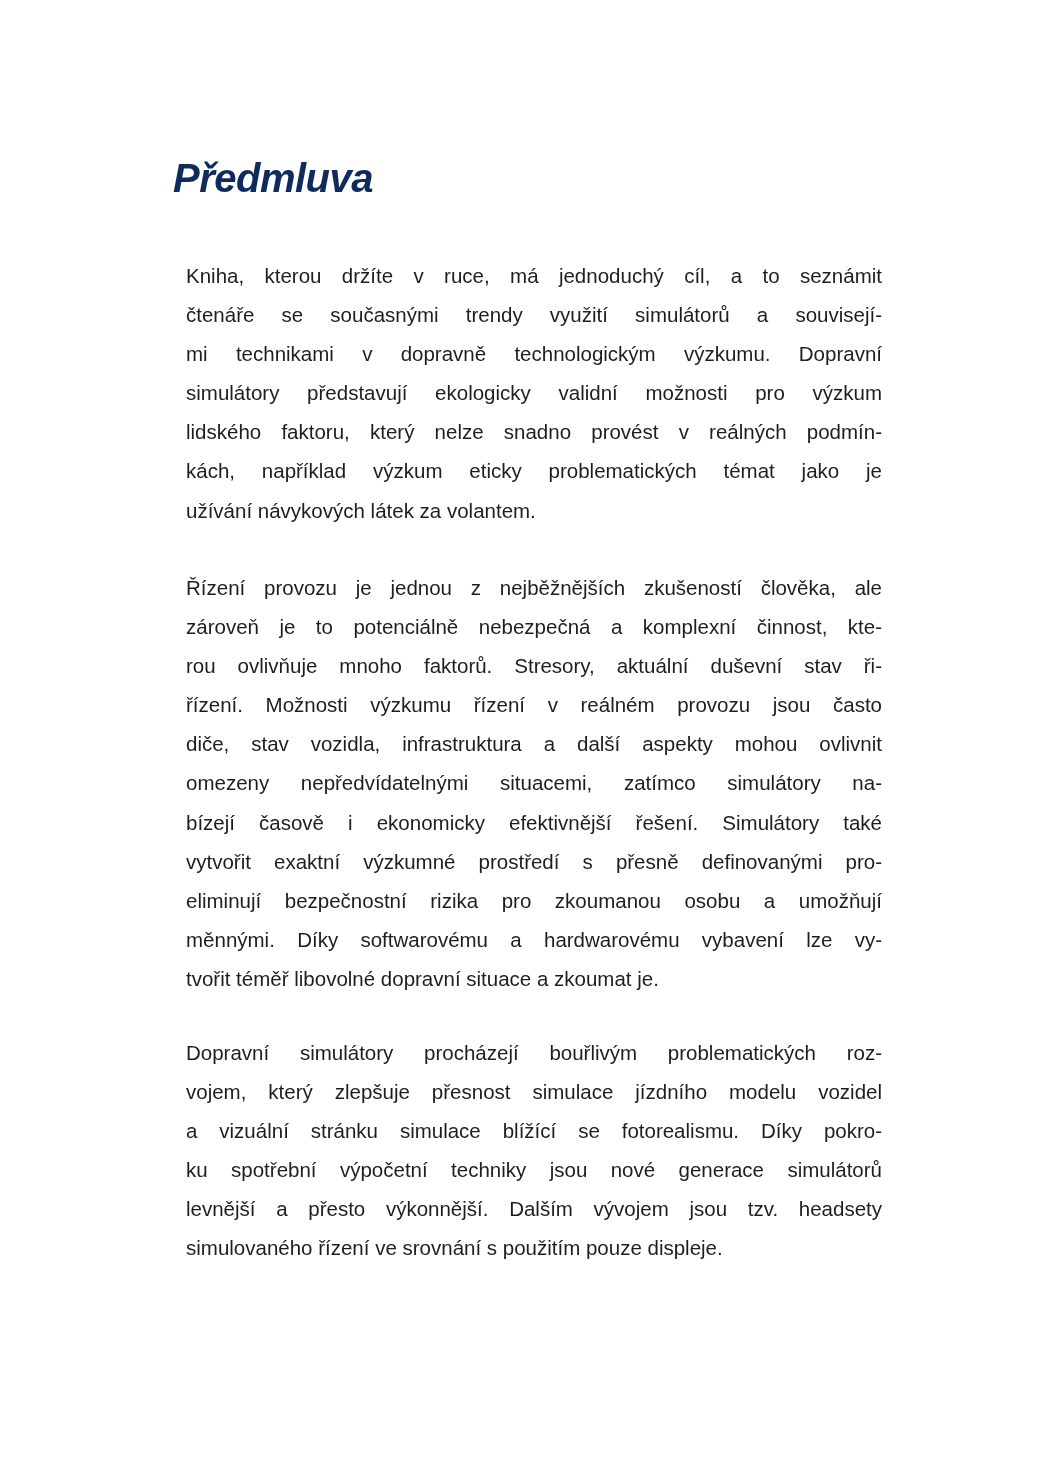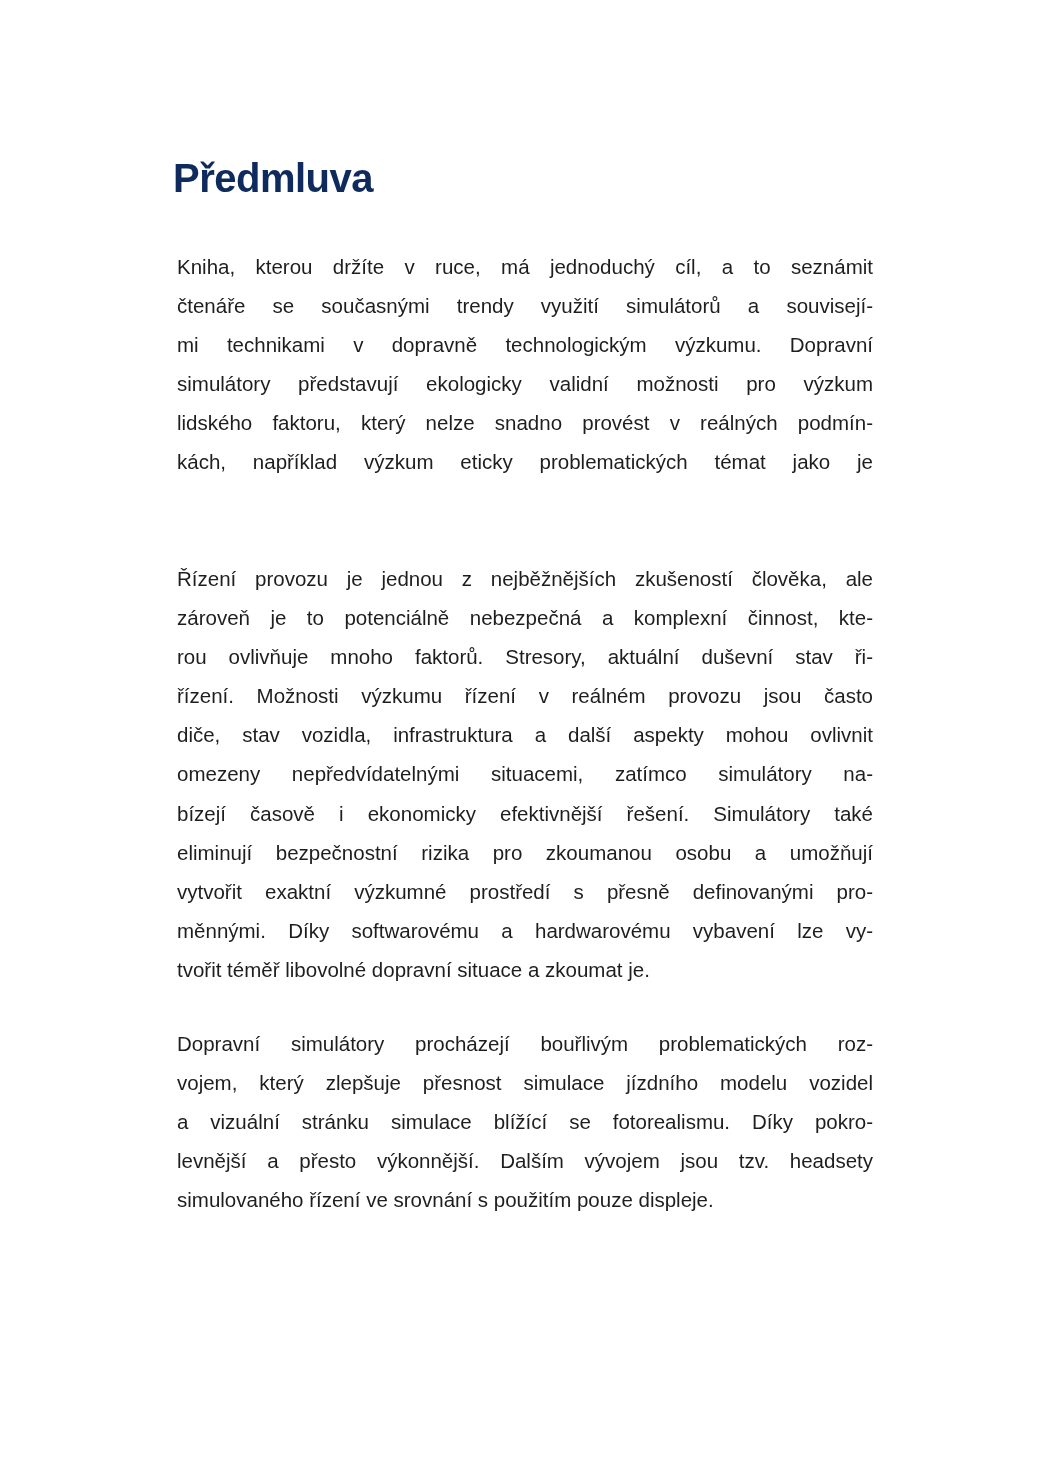--- a/index.html
+++ b/index.html
@@ -24,26 +24,27 @@
       left: 0;
       top: 150px;
       margin: 0;
       font-family: "Liberation Sans", sans-serif;
       font-weight: bold;
       font-size: 40px;
       line-height: 56px;
       color: #0f2a5c;
       letter-spacing: -0.5px;
       white-space: nowrap;
+      font-style: italic;
     }
     .para {
       position: absolute;
       left: 0;
       width: 696px;
-      margin: 4px;
+      margin: 13px;
       font-family: "Liberation Sans", sans-serif;
       font-size: 20.5px;
       line-height: 39.1px;
       color: #1e1e1e;
     }
     .line {
       display: block;
       width: 696px;
       height: 39.1px;
       white-space: nowrap;
@@ -64,36 +65,38 @@
 <div class="page">
   <h1 class="title" style="color: rgb(15, 42, 92);">Předmluva</h1>
 
   <p class="para" id="para-1">
     <span class="line">Kniha, kterou držíte v ruce, má jednoduchý cíl, a to seznámit</span>
     <span class="line">čtenáře se současnými trendy využití simulátorů a souvisejí-</span>
     <span class="line">mi technikami v dopravně technologickým výzkumu. Dopravní</span>
     <span class="line">simulátory představují ekologicky validní možnosti pro výzkum</span>
     <span class="line">lidského faktoru, který nelze snadno provést v reálných podmín-</span>
     <span class="line">kách, například výzkum eticky problematických témat jako je</span>
+    <span class="line last">užívání návykových látek za volantem.</span>
   </p>
 
   <p class="para" id="para-2">
     <span class="line">Řízení provozu je jednou z nejběžnějších zkušeností člověka, ale</span>
     <span class="line">zároveň je to potenciálně nebezpečná a komplexní činnost, kte-</span>
     <span class="line">rou ovlivňuje mnoho faktorů. Stresory, aktuální duševní stav ři-</span>
     <span class="line">řízení. Možnosti výzkumu řízení v reálném provozu jsou často</span>
     <span class="line">diče, stav vozidla, infrastruktura a další aspekty mohou ovlivnit</span>
     <span class="line">omezeny nepředvídatelnými situacemi, zatímco simulátory na-</span>
     <span class="line">bízejí časově i ekonomicky efektivnější řešení. Simulátory také</span>
+    <span class="line">vytvořit exaktní výzkumné prostředí s přesně definovanými pro-</span>
     <span class="line">eliminují bezpečnostní rizika pro zkoumanou osobu a umožňují</span>
-    <span class="line">vytvořit exaktní výzkumné prostředí s přesně definovanými pro-</span>
     <span class="line">měnnými. Díky softwarovému a hardwarovému vybavení lze vy-</span>
     <span class="line last">tvořit téměř libovolné dopravní situace a zkoumat je.</span>
   </p>
 
   <p class="para" id="para-3">
     <span class="line">Dopravní simulátory procházejí bouřlivým problematických roz-</span>
     <span class="line">vojem, který zlepšuje přesnost simulace jízdního modelu vozidel</span>
     <span class="line">a vizuální stránku simulace blížící se fotorealismu. Díky pokro-</span>
+    <span class="line">ku spotřební výpočetní techniky jsou nové generace simulátorů</span>
     <span class="line">levnější a přesto výkonnější. Dalším vývojem jsou tzv. headsety</span>
     <span class="line last">simulovaného řízení ve srovnání s použitím pouze displeje.</span>
   </p>
 </div>
 
 </body></html>

